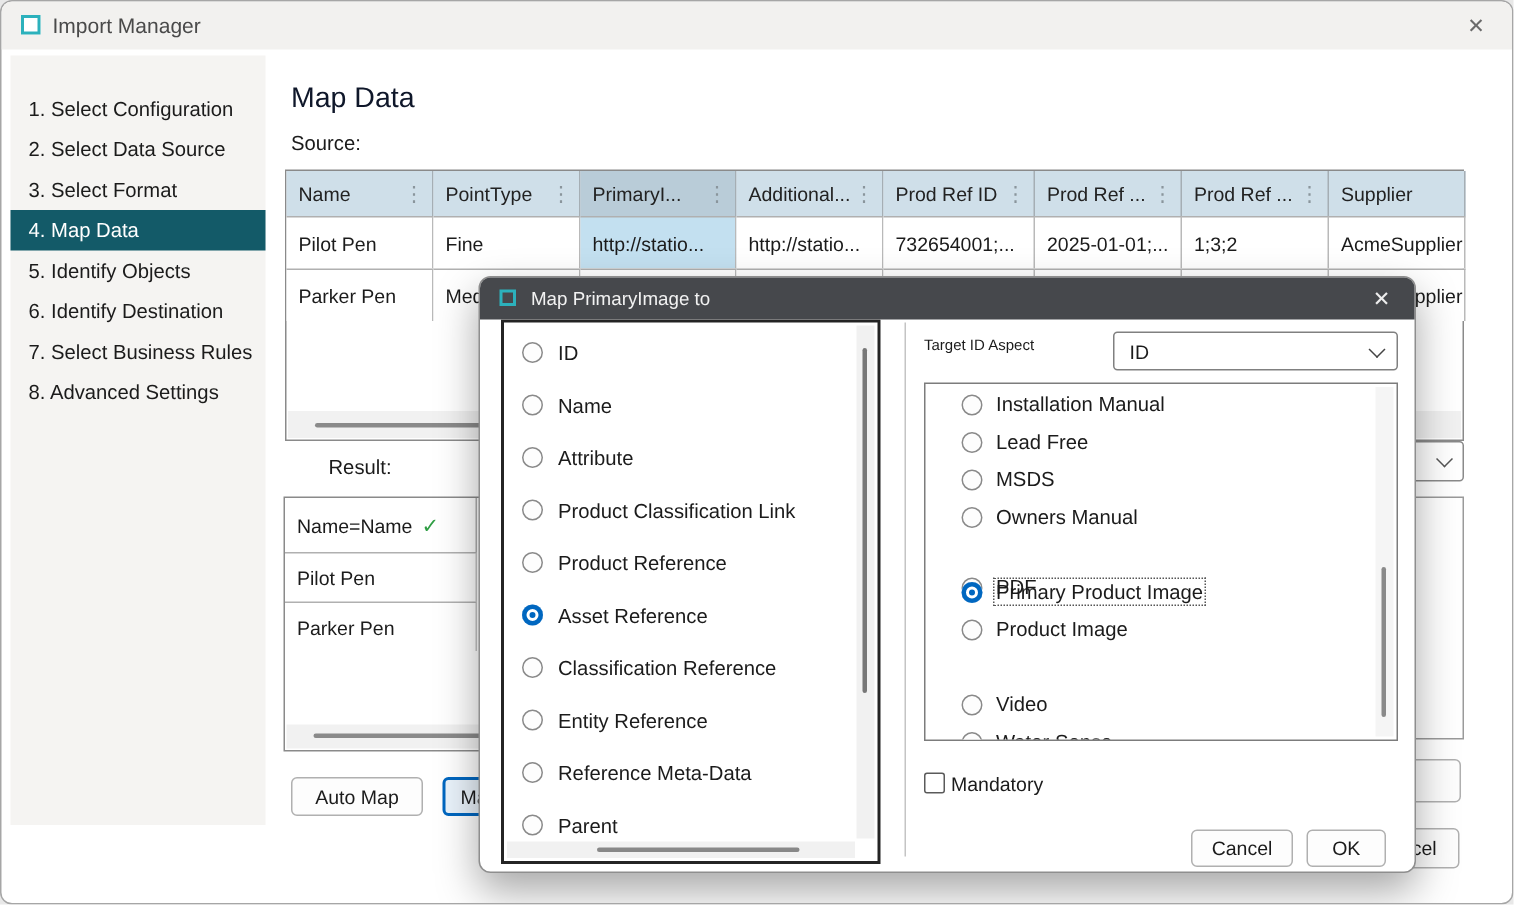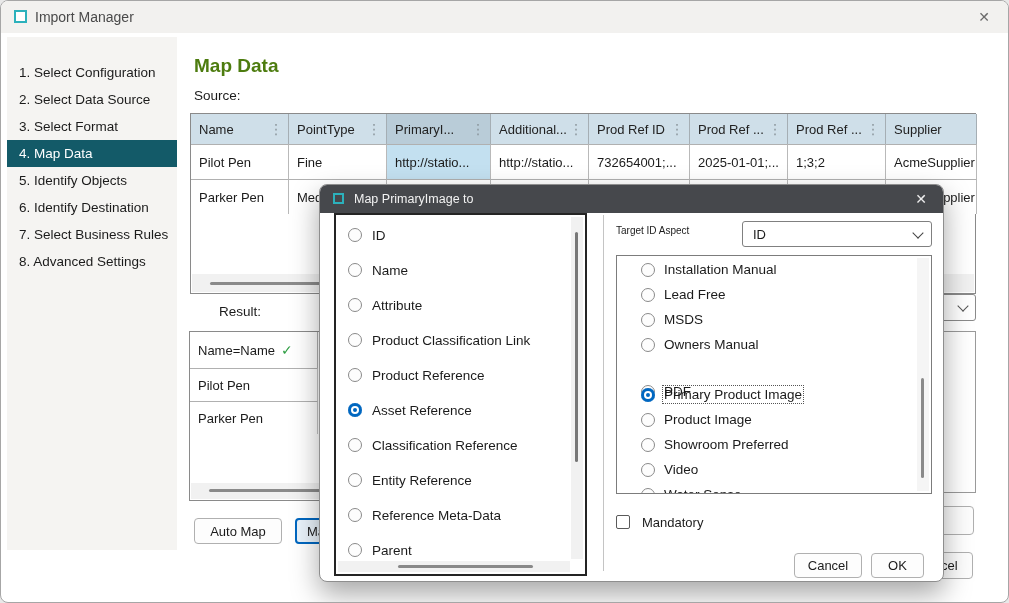--- a/index.html
+++ b/index.html
@@ -40,21 +40,21 @@
     background: #f5f4f2; padding-top: 22px;
   }
   .side-item {
     height: 27px; line-height: 27px; padding-left: 12px;
     font-size: 13.5px; white-space: nowrap;
   }
   .side-item.active { background: #135a68; color: #fff; }
   
   .h1 {
     position: absolute; left: 193px; top: 54px;
-    font-size: 19px; font-weight: bold; color: #4d7c0f;
+    font-size: 19px; font-weight: normal; color: #0f172a;
   }
   .lbl { position: absolute; font-size: 13.5px; color: #1b1b1b; }
   .src-label { left: 193px; top: 87px; }
   .result-label { left: 188px; top: 303px; margin-left: 30px; }
 
   .src-table {
     position: absolute; left: 189px; top: 112px; width: 786px; height: 181px;
     border: 1px solid #8a8a8a; background: #fff; z-index: 1;
   }
   .hcell {
@@ -177,21 +177,21 @@
   .d-combo .val { position: absolute; left: 10px; top: 5px; font-size: 13px; }
   .d-combo .chev { position: absolute; right: 9px; top: 7px; border-color: #444; }
   .d-rightlist {
     position: absolute; left: 296px; top: 70px; width: 316px; height: 239px;
     border: 1px solid #7c7c7c; background: #fff; overflow: hidden;
   }
   .r-vscroll { position: absolute; right: 2px; top: 2px; bottom: 2px; width: 12px; background: #f5f5f5; }
   .r-vthumb { position: absolute; left: 4px; top: 120px; width: 3px; height: 100px; background: #8a8a8a; border-radius: 2px; }
   .mand-row {
     position: absolute; left: 296px; top: 327px; height: 20px;
-    display: flex; align-items: center; gap: 12px;
+    display: flex; align-items: center; gap: 4px;
   }
   .checkbox { width: 14px; height: 14px; border: 1px solid #5a5a5a; border-radius: 2px; background: #fff; }
   .d-cancel { position: absolute; left: 474px; top: 368px; width: 68px; height: 25px; }
   .d-ok { position: absolute; left: 551px; top: 368px; width: 53px; height: 25px; }
 </style>
 </head>
 <body>
 
 <div class="window">
 
@@ -358,24 +358,20 @@
           <span class="txt">PDF</span>
         </div>
         <div class="opt opt-r" style="top: 127px;">
           <div class="radio checked"></div>
           <span class="txt focused">Primary Product Image</span>
         </div>
         <div class="opt opt-r" style="top: 152px;">
           <div class="radio"></div>
           <span class="txt">Product Image</span>
         </div>
-        <div class="opt opt-r" style="top: 177px;">
-          <div class="radio"></div>
-          <span class="txt">Showroom Preferred</span>
-        </div>
         <div class="opt opt-r" style="top: 202px;">
           <div class="radio"></div>
           <span class="txt">Video</span>
         </div>
         <div class="opt opt-r" style="top: 227px;">
           <div class="radio"></div>
           <span class="txt">Water Sense</span>
         </div>
       </div>
 

